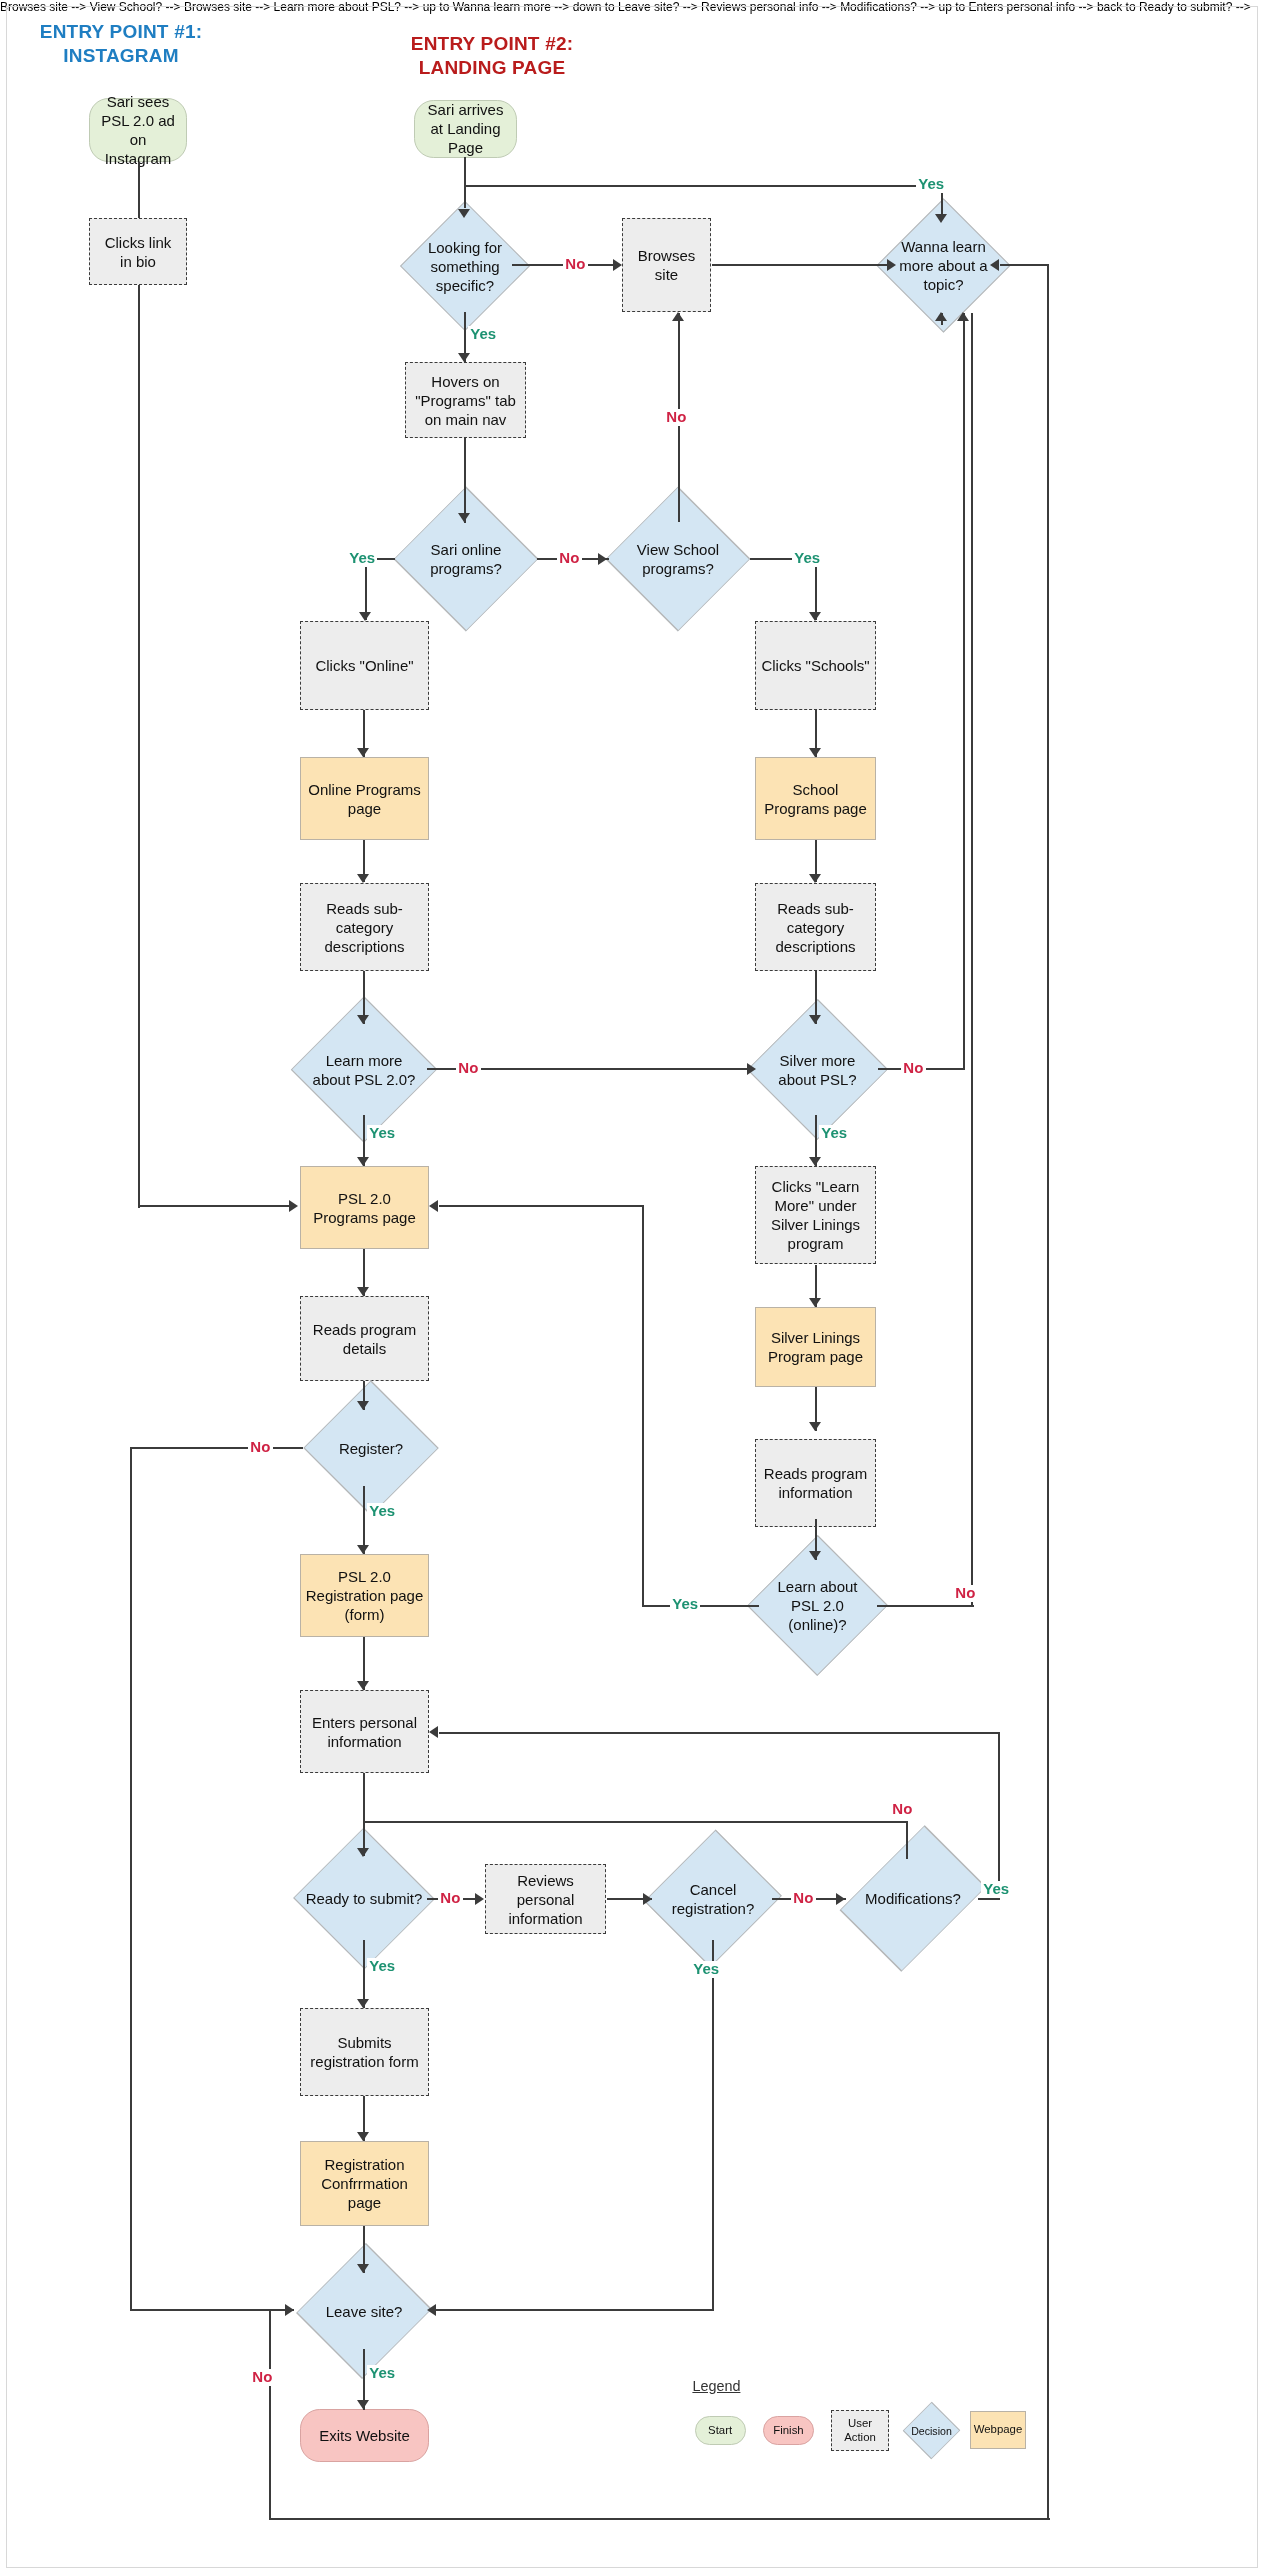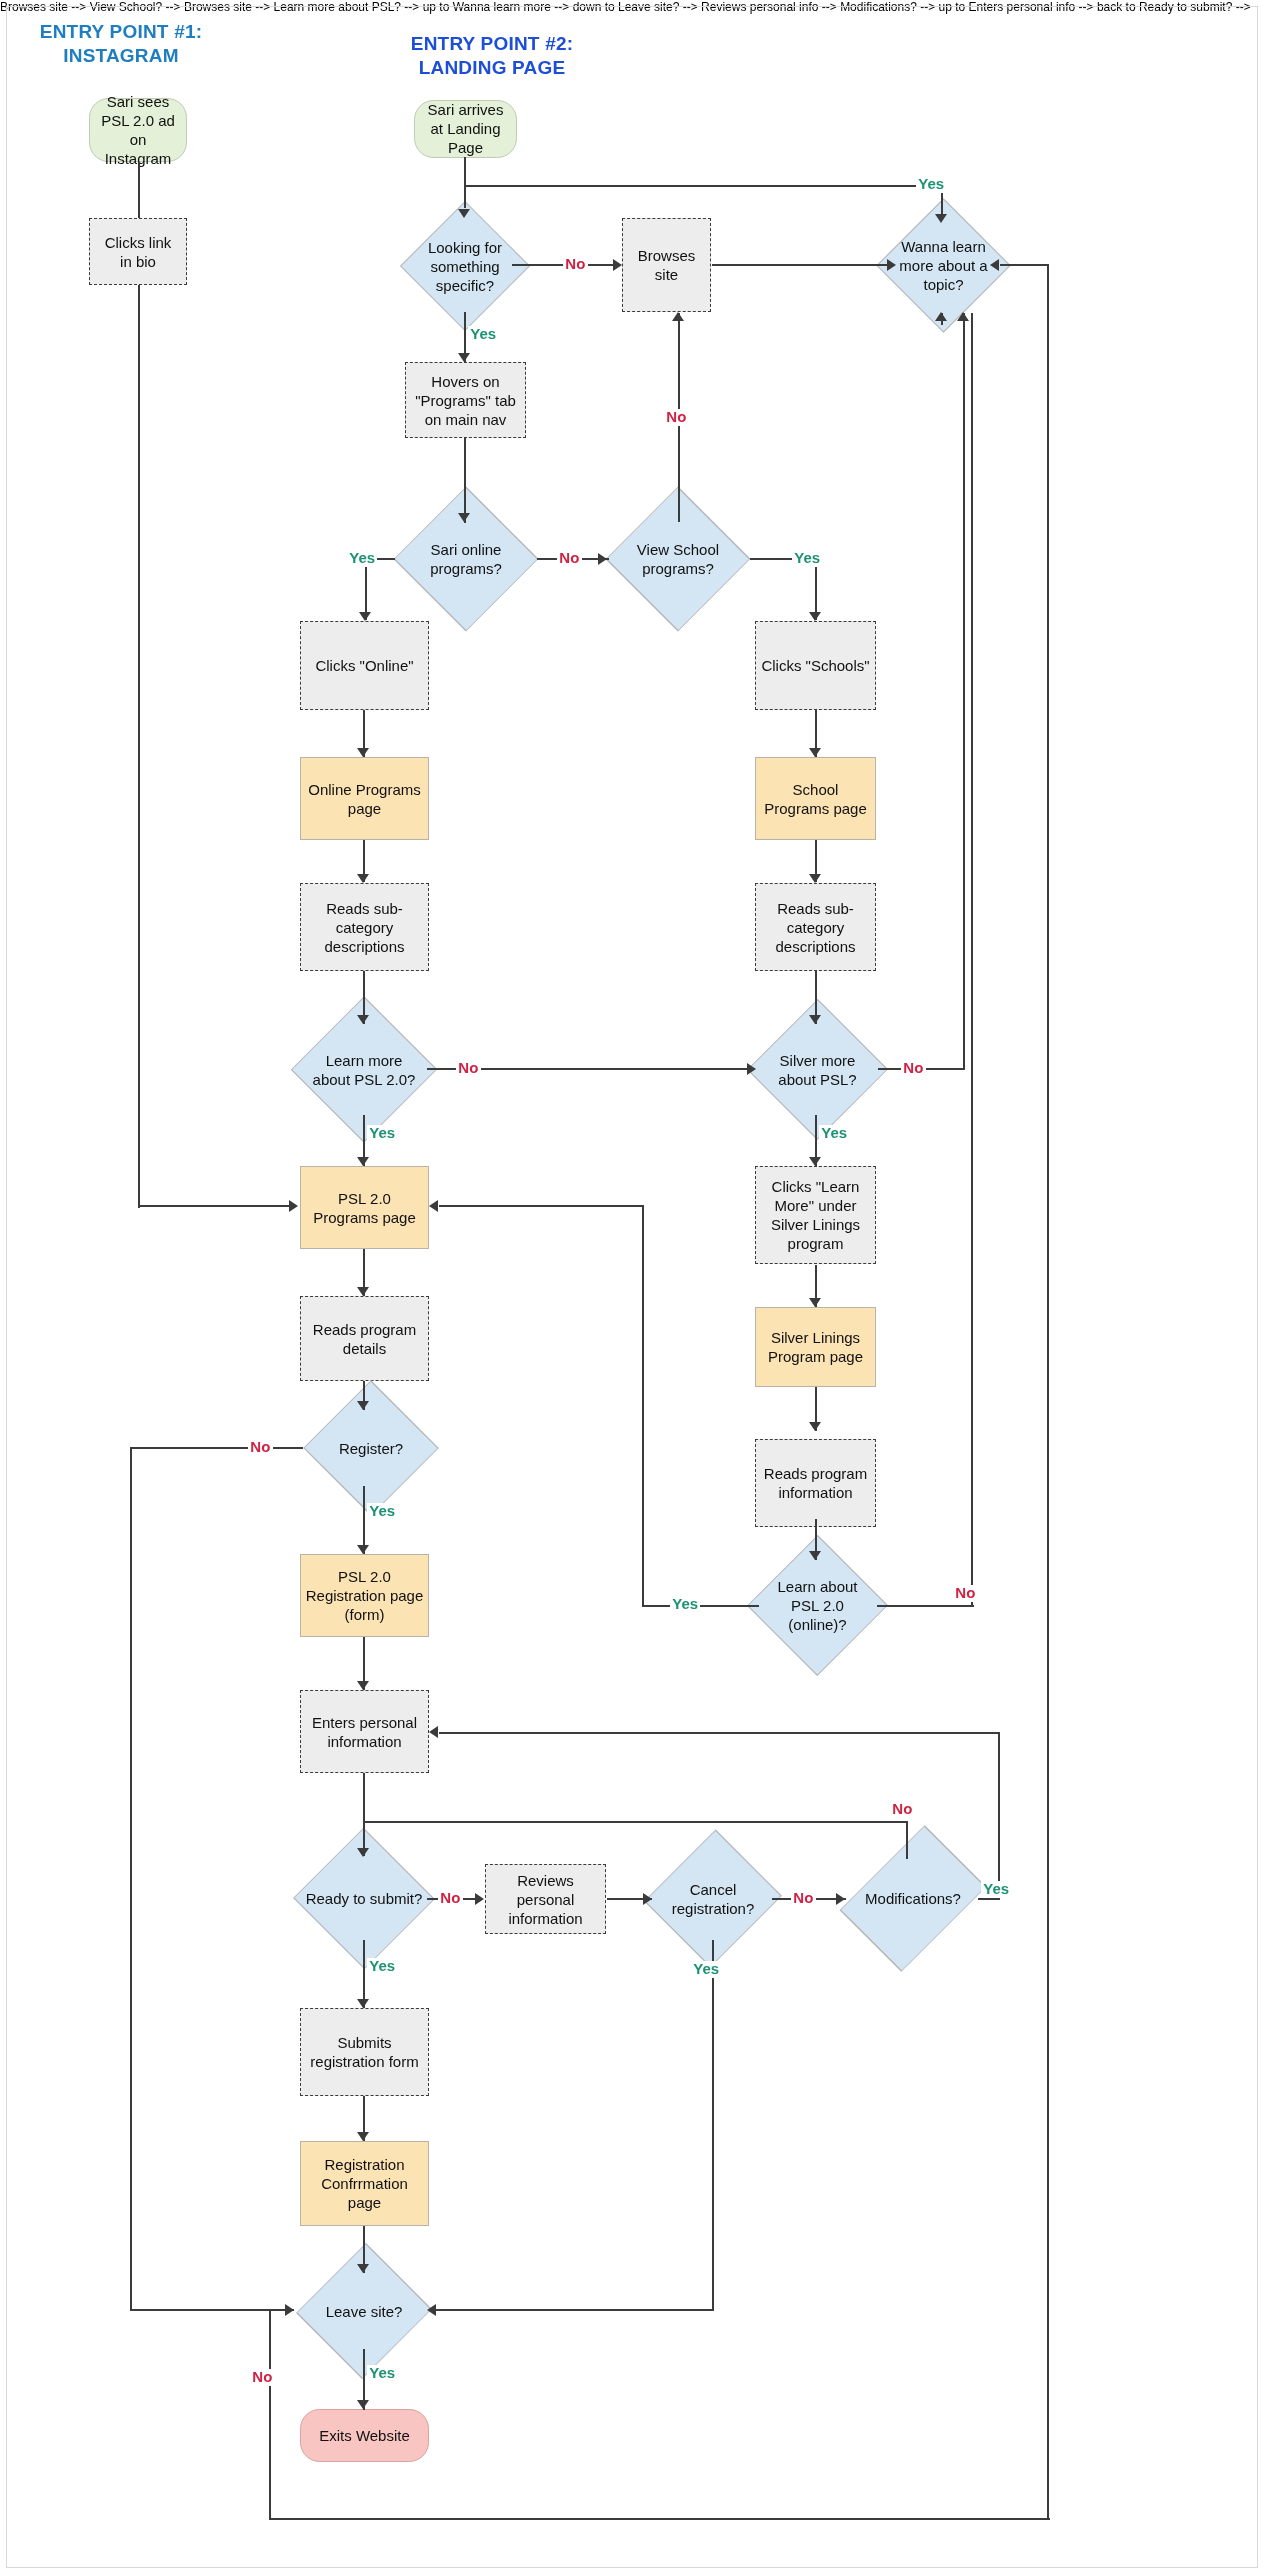--- a/index.html
+++ b/index.html
@@ -2,21 +2,21 @@
 <html style="font-size:12px"><head>
 <meta charset="utf-8">
 <style>
   html,body{margin:0;padding:0;background:#ffffff;}
   body{font-family:"Liberation Sans", sans-serif;}
   #canvas{position:relative;width:1266px;height:2576px;background:#ffffff;overflow:hidden;}
   #frame{position:absolute;left:6px;top:6px;width:1252px;height:2562px;border:0.8px solid #d8d8d8;box-sizing:border-box;}
 
   .hdr{position:absolute;text-align:center;font-weight:bold;font-size:19px;line-height:23.5px;letter-spacing:0.2px;}
   .hdr.blue{color:#1f7ec2;}
-  .hdr.purple{color:#1d4ed8;}
+  .hdr.purple{color:#b91c1c;}
 
   
   .node{position:absolute;box-sizing:border-box;display:flex;align-items:center;justify-content:center;text-align:center;color:#111;font-size:15px;line-height:19px;}
   .start{background:#e4f0d8;border:1.5px solid #bfcbb4;border-radius:19.7px;}
   .finish{background:#f8c5c2;border:1.5px solid #d9a3a1;border-radius:19.7px;}
   .action{background:#ededed;border:1.5px dashed #3b3b3b;}
   .webpage{background:#fce3b4;border:1.5px solid #b9b2a6;}
 
   .diamond{position:absolute;}
   .diamond .dshape{position:absolute;inset:0;background:#d4e6f3;border:1.5px solid #b6b6b6;
@@ -480,15 +480,41 @@
   <div class="ln lv" style="left:1047px;top:264px;height:2255px;"></div>
   <div class="ln lh" style="left:1000px;top:264px;width:49px;"></div>
   <div class="ar ar-l" style="left:990px;top:259px;"></div>
   <div class="lbl no" style="left:250px;top:2369px;">No</div>
 
   
   <div class="ln lv" style="left:941px;top:313px;height:12px;"></div>
   <div class="ar ar-u" style="left:935px;top:312px;"></div>
 
   
+  <div id="legend" style="left:681px;top:2378px;width:348px;height:98px;">
+    <div class="legend-title" style="left:11.4px;top:0px;">Legend</div>
+
+    <div class="lg start" style="left:13.6px;top:38px;width:51px;height:29px;background:#e4f0d8;border:1.5px solid #bfcbb4;">
+      <span>Start</span>
+    </div>
+
+    <div class="lg finish" style="left:82px;top:38px;width:51px;height:29px;background:#f8c5c2;border:1.5px solid #d9a3a1;">
+      <span>Finish</span>
+    </div>
+
+    <div class="lg action" style="left:150px;top:32px;width:58px;height:41px;background:#ededed;border:1.5px dashed #3b3b3b;">
+      <span>User Action</span>
+    </div>
+
+    <div class="lgd" style="left:220px;top:32px;width:61px;height:41px;">
+      <div class="dshape" style="transform:rotate(45deg) scale(0.66,1.0);"></div>
+      <div class="dtxt">
+          <span>Decision</span>
+        </div>
+    </div>
+
+    <div class="lg webpage" style="left:289px;top:33px;width:56px;height:38px;background:#fce3b4;border:1.5px solid #b9b2a6;">
+      <span>Webpage</span>
+    </div>
+  </div>
 
 </div>
 
 
 </body></html>

